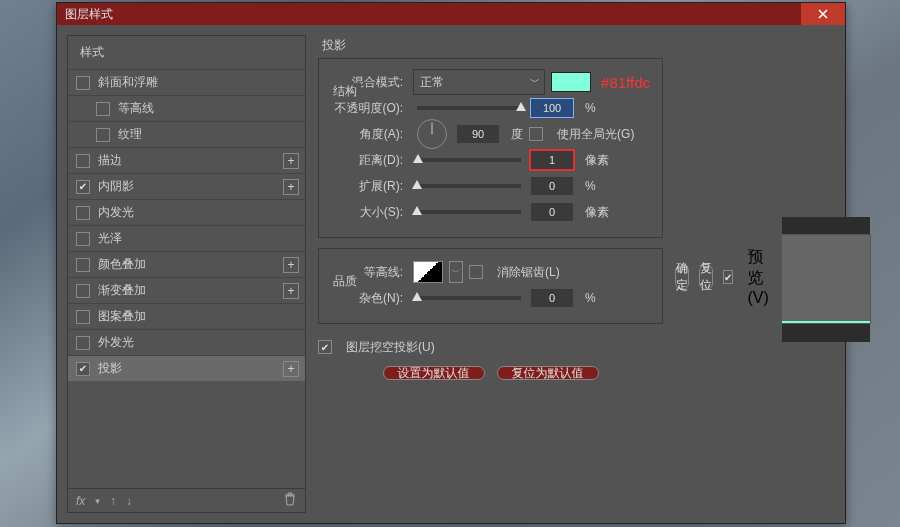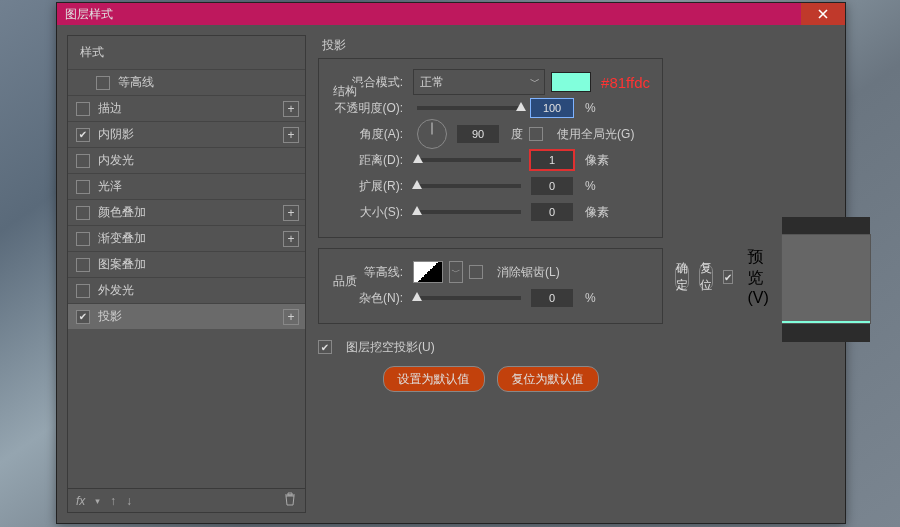--- a/index.html
+++ b/index.html
@@ -1,19 +1,19 @@
 <!DOCTYPE html>
 <html><head>
 <meta charset="utf-8">
 <style>
   * { box-sizing: border-box; margin: 0; padding: 0; font-family: "Microsoft YaHei", Arial, sans-serif; }
   body { background: linear-gradient(135deg, #8a9ba8 0%, #6d7e8c 50%, #8a9ba8 100%); width: 900px; height: 527px; overflow: hidden; position: relative; }
   .backdrop { position: absolute; inset: 0; background: linear-gradient(145deg, #718090 0%, #5a6a7a 20%, #95a5b0 40%, #6a7580 60%, #7a8590 100%); }
   .window { position: absolute; left: 56px; top: 2px; width: 790px; height: 522px; background: #535353; border: 1px solid #222; box-shadow: 0 2px 10px rgba(0,0,0,.4); }
-  .titlebar { height: 22px; background: #be185d; color: #e0e0e0; font-size: 12px; display: flex; align-items: center; position: relative; }
+  .titlebar { height: 22px; background: #7f1d1d; color: #e0e0e0; font-size: 12px; display: flex; align-items: center; position: relative; }
   .titlebar .title { padding-left: 8px; }
   .close-btn { position: absolute; right: 0; top: 0; width: 44px; height: 22px; background: #c0392b; display: flex; align-items: center; justify-content: center; cursor: pointer; }
   .close-btn svg { width: 10px; height: 10px; }
   .body { display: flex; height: calc(100% - 22px); padding: 10px; gap: 12px; }
   .left-col { width: 252px; display: flex; flex-direction: column; }
   .styles-panel { flex: 1; border: 1px solid #3a3a3a; background: #535353; display: flex; flex-direction: column; }
   .panel-header { color: #cfcfcf; font-size: 12px; padding: 8px 12px; }
   .row { display: flex; align-items: center; height: 26px; padding: 0 8px; color: #cfcfcf; font-size: 12px; border-top: 1px solid #444; position: relative; }
   .row.selected { background: #6a6a6a; }
   .row.sub { padding-left: 28px; }
@@ -38,21 +38,21 @@
   .numbox { width: 42px; height: 18px; background: #3a3a3a; color: #e0e0e0; text-align: center; font-size: 11px; display: inline-flex; align-items: center; justify-content: center; }
   .numbox.hl { outline: 1px solid #7fb3ff; background: #2a4a7a; }
   .numbox.redbox { outline: 2px solid #e03030; }
   .unit { margin-left: 6px; }
   .angle-dial { width: 30px; height: 30px; border-radius: 50%; border: 1px solid #888; position: relative; margin: 0 4px; }
   .angle-dial .hand { position: absolute; left: 50%; top: 50%; width: 12px; height: 1px; background: #cfcfcf; transform-origin: left center; transform: rotate(-90deg); }
   .inline-chk { display: inline-flex; align-items: center; gap: 6px; }
   .contour-swatch { width: 30px; height: 22px; border: 1px solid #888; background: linear-gradient(135deg, #fff 50%, #000 50%); }
   .caret-btn { width: 14px; height: 22px; border: 1px solid #888; display: flex; align-items: center; justify-content: center; font-size: 9px; }
   .btn-row { display: flex; gap: 12px; justify-content: center; margin-top: 6px; }
-  .ps-btn { border: 1px solid #888; border-radius: 11px; height: 26px; padding: 0 14px; display: inline-flex; align-items: center; justify-content: center; color: #e0e0e0; font-size: 12px; cursor: pointer; background: #c2410c; }
+  .ps-btn { border: 1px solid #888; border-radius: 11px; height: 14px; padding: 0 14px; display: inline-flex; align-items: center; justify-content: center; color: #e0e0e0; font-size: 12px; cursor: pointer; background: #7f1d1d; }
   .right-col { width: 160px; display: flex; flex-direction: row; align-items: center; gap: 10px; padding-top: 6px; }
   .big-btn { width: 150px; height: 26px; border: 1px solid #888; border-radius: 13px; color: #e0e0e0; font-size: 12px; display: flex; align-items: center; justify-content: center; cursor: pointer; }
   .preview-box { width: 150px; height: 125px; background: #2c2c2c; display: flex; align-items: center; justify-content: center; margin-top: 4px; }
   .preview-inner { width: 88px; height: 88px; background: #666; box-shadow: 0 0 0 1px #555; position: relative; }
   .preview-inner::after { content:""; position:absolute; left:0; right:0; bottom:0; height:2px; background:#81ffdc; }
 </style>
 </head>
 <body>
 <div class="backdrop"></div>
 
@@ -65,23 +65,31 @@
         </svg>
     </div>
   </div>
 
   <div class="body">
 
     <div class="left-col">
       <div class="styles-panel">
         <div class="panel-header">样式</div>
         <div id="style-rows">
+            <div class="row">
+              <span class="chk"></span>
+              <span>斜面和浮雕</span>
+            </div>
             <div class="row sub">
               <span class="chk"></span>
               <span>等高线</span>
+            </div>
+            <div class="row sub">
+              <span class="chk"></span>
+              <span>纹理</span>
             </div>
             <div class="row">
               <span class="chk"></span>
               <span>描边</span>
               <span class="plus">+</span>
             </div>
             <div class="row">
               <span class="chk checked"></span>
               <span>内阴影</span>
               <span class="plus">+</span>

